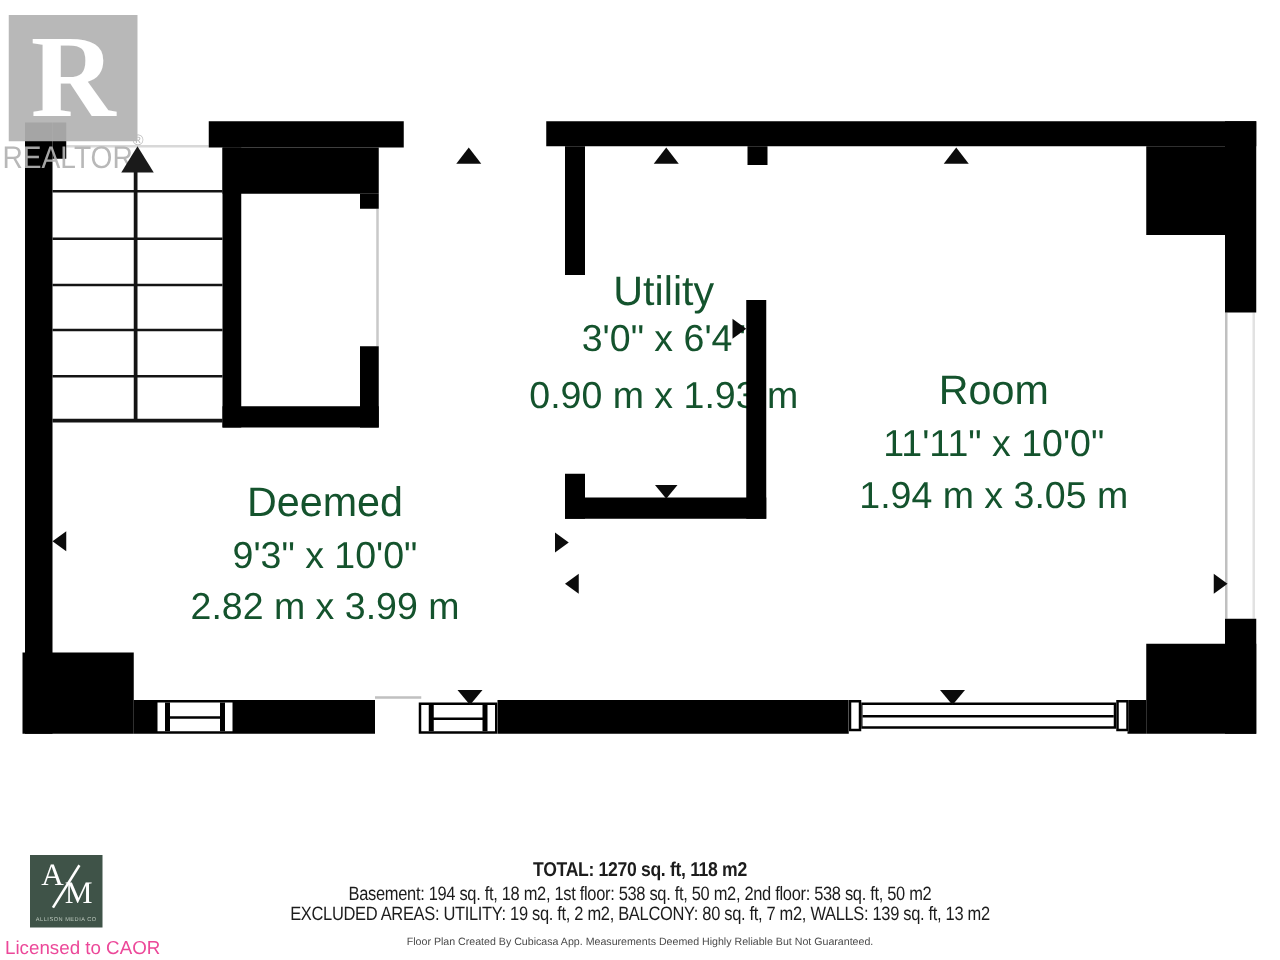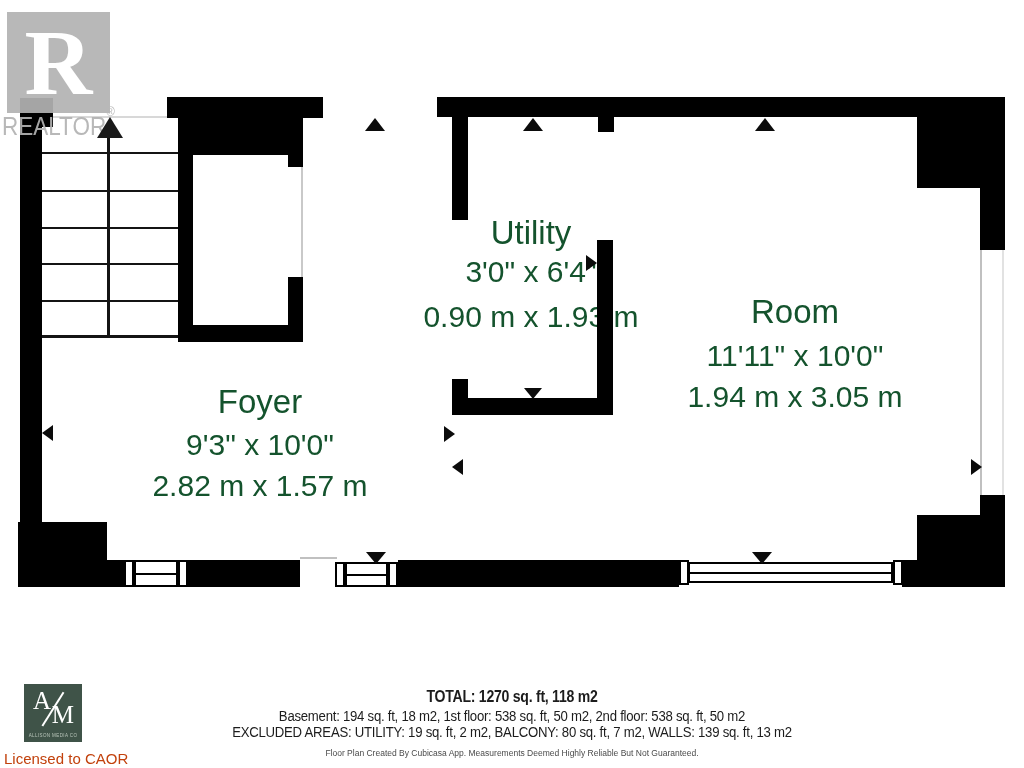--- a/index.html
+++ b/index.html
@@ -36,21 +36,21 @@
   .realtor-r{font-family:"Liberation Serif","DejaVu Serif",serif;font-weight:bold;font-size:94px;line-height:0.9;color:#ffffff;}
   .realtor-word{position:absolute;left:-5px;top:100px;font-size:25px;color:#b3b3b3;letter-spacing:0px;
                 transform:scaleX(0.9);transform-origin:left;font-weight:400;white-space:nowrap;}
   .realtor-reg{position:absolute;left:99px;top:93px;font-size:12px;color:#b3b3b3;}
   
   .am{position:absolute;left:24px;top:684px;width:58px;height:58px;background:#3f5348;z-index:6;}
   .am-a{position:absolute;left:9px;top:3px;font-family:"Liberation Serif","DejaVu Serif",serif;font-size:25px;color:#fff;}
   .am-m{position:absolute;right:8px;top:17px;font-family:"Liberation Serif","DejaVu Serif",serif;font-size:25px;color:#fff;}
   .am-slash{position:absolute;left:28px;top:5px;width:1.5px;height:40px;background:#fff;transform:rotate(32deg);}
   .am-co{position:absolute;left:0;bottom:4px;width:100%;text-align:center;font-size:4.5px;color:#bac6bb;letter-spacing:0.4px;}
-  .license{position:absolute;left:4px;top:750px;font-size:15px;color:#c2410c;z-index:6;}
+  .license{position:absolute;left:4px;top:750px;font-size:15px;color:#ec4899;z-index:6;}
   
   .fline{position:absolute;left:0;width:100%;text-align:center;color:#1c1c1c;letter-spacing:-0.3px;z-index:5;}
   .f1{top:688px;font-size:16px;font-weight:bold;transform:scaleX(0.88);}
   .f2{top:707px;font-size:15.5px;transform:scaleX(0.85);}
   .f3{top:723px;font-size:15.5px;transform:scaleX(0.85);}
   .f4{top:748px;font-size:8.5px;color:#4a4a4a;letter-spacing:0;}
 </style>
 </head>
 <body>
 
@@ -129,23 +129,23 @@
   <div class="cap" style="left:893px;top:560px;width:10px;height:25px;"></div>
 
   <div class="lbl room-name" style="left:406px;top:216px;width:250px;">Utility</div>
   <div class="lbl room-dim" style="left:406px;top:257px;width:250px;">3'0" x 6'4"</div>
   <div class="lbl room-dim" style="left:406px;top:302px;width:250px;">0.90 m x 1.93 m</div>
 
   <div class="lbl room-name" style="left:670px;top:295px;width:250px;">Room</div>
   <div class="lbl room-dim" style="left:670px;top:341px;width:250px;">11'11" x 10'0"</div>
   <div class="lbl room-dim" style="left:670px;top:382px;width:250px;">1.94 m x 3.05 m</div>
 
-  <div class="lbl room-name" style="left:135px;top:385px;width:250px;">Foyer</div>
+  <div class="lbl room-name" style="left:135px;top:385px;width:250px;">Deemed</div>
   <div class="lbl room-dim" style="left:135px;top:430px;width:250px;">9'3" x 10'0"</div>
-  <div class="lbl room-dim" style="left:135px;top:471px;width:250px;">2.82 m x 1.57 m</div>
+  <div class="lbl room-dim" style="left:135px;top:471px;width:250px;">2.82 m x 3.99 m</div>
 
   <div class="realtor">
     <div class="realtor-sq">
       <span class="realtor-r">R</span>
     </div>
     <div class="realtor-word">REALTOR</div>
     <div class="realtor-reg">®</div>
   </div>
 
   <div class="am">

